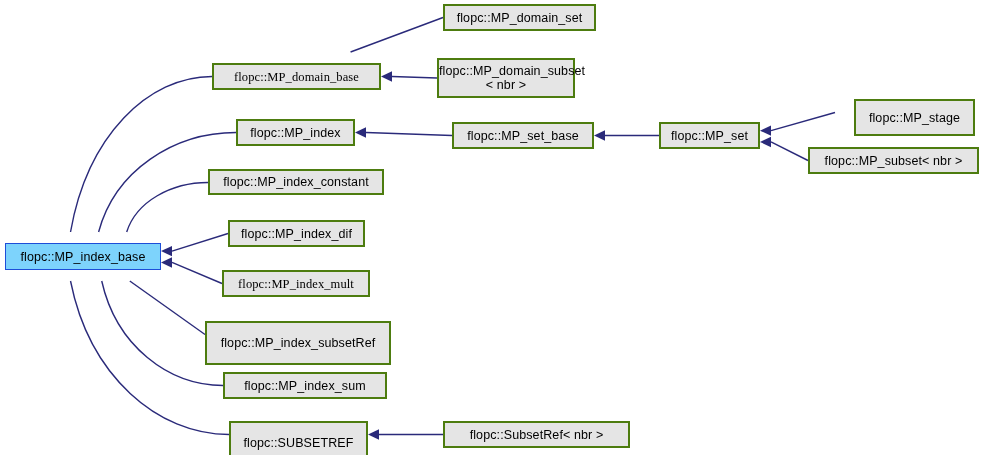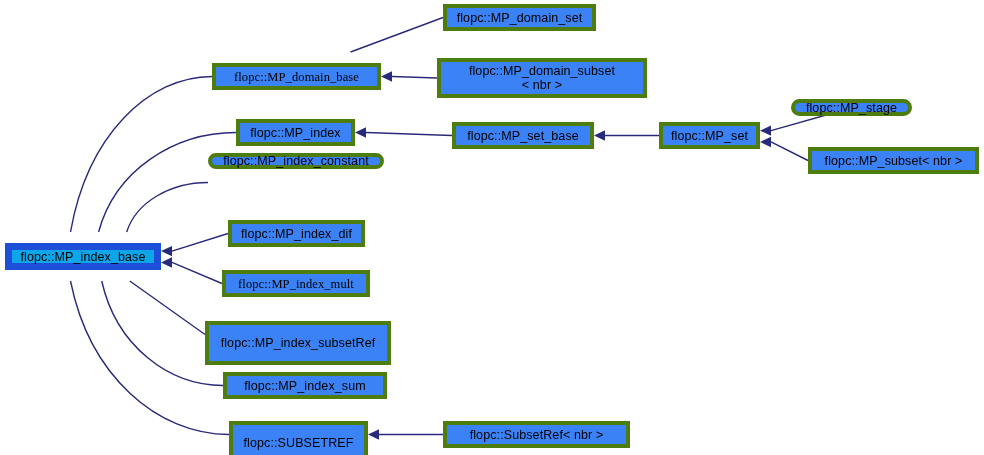--- a/index.html
+++ b/index.html
@@ -19,36 +19,36 @@
     position: absolute;
     left: 0;
     top: 0;
     width: 984px;
     height: 455px;
     pointer-events: none;
   }
   .node {
     position: absolute;
     box-sizing: border-box;
-    border: 4px solid #4d7c0f;
-    background: #3b82f6;
+    border: 2px solid #4d7c0f;
+    background: #e5e5e5;
     color: #000000;
     font-size: 12.5px;
     line-height: 1.12;
     display: flex;
     align-items: center;
     justify-content: center;
     text-align: center;
     white-space: pre;
     letter-spacing: 0.1px;
     z-index: 3;
   }
   .node.root {
-    background: #0ea5e9;
-    border: 7px solid #1d4ed8;
+    background: #7dd3fc;
+    border: 1px solid #1d4ed8;
   }
   .node .label {
     display: block;
     width: 100%;
   }
 </style>
 </head>
 <body>
 
 <div id="diagram">
@@ -80,27 +80,27 @@
       <path d="M 771 130.64 L 835 112.5" fill="none" stroke="#2a2a7a" stroke-width="1.4"></path>
       <polygon points="0,0 -11,-5.2 -11,5.2" fill="#2a2a7a" transform="translate(760,130.64) rotate(180)"></polygon>
       <path d="M 771 141.98 L 808 160.5" fill="none" stroke="#2a2a7a" stroke-width="1.4"></path>
       <polygon points="0,0 -11,-5.2 -11,5.2" fill="#2a2a7a" transform="translate(760,141.98) rotate(180)"></polygon>
       <path d="M 379 434.5 L 443 434.5" fill="none" stroke="#2a2a7a" stroke-width="1.4"></path>
       <polygon points="0,0 -11,-5.2 -11,5.2" fill="#2a2a7a" transform="translate(368,434.5) rotate(180)"></polygon>
     </svg>
 <div class="node root" style="left: 5px; top: 243px; width: 156px; height: 27px;"><span class="label">flopc::MP_index_base</span></div>
     <div class="node" style="left: 212px; top: 63px; width: 169px; height: 27px; font-family: Liberation Serif, serif;"><span class="label">flopc::MP_domain_base</span></div>
     <div class="node" style="left: 443px; top: 4px; width: 153px; height: 27px;"><span class="label">flopc::MP_domain_set</span></div>
-    <div class="node" style="left: 437px; top: 58px; width: 210px; height: 40px;"><span class="label">flopc::MP_domain_subset
+    <div class="node" style="left: 437px; top: 58px; width: 138px; height: 40px;"><span class="label">flopc::MP_domain_subset
 &lt; nbr &gt;</span></div>
     <div class="node" style="left: 236px; top: 119px; width: 119px; height: 27px;"><span class="label">flopc::MP_index</span></div>
     <div class="node" style="left: 452px; top: 122px; width: 142px; height: 27px;"><span class="label">flopc::MP_set_base</span></div>
     <div class="node" style="left: 659px; top: 122px; width: 101px; height: 27px;"><span class="label">flopc::MP_set</span></div>
-    <div class="node" style="left: 791px; top: 99px; width: 121px; height: 17px; border-radius: 11px;"><span class="label">flopc::MP_stage</span></div>
+    <div class="node" style="left: 854px; top: 99px; width: 121px; height: 37px;"><span class="label">flopc::MP_stage</span></div>
     <div class="node" style="left: 808px; top: 147px; width: 171px; height: 27px;"><span class="label">flopc::MP_subset&lt; nbr &gt;</span></div>
-    <div class="node" style="left: 208px; top: 153px; width: 176px; height: 16px; border-radius: 9px;"><span class="label">flopc::MP_index_constant</span></div>
+    <div class="node" style="left: 208px; top: 169px; width: 176px; height: 26px;"><span class="label">flopc::MP_index_constant</span></div>
     <div class="node" style="left: 228px; top: 220px; width: 137px; height: 27px;"><span class="label">flopc::MP_index_dif</span></div>
     <div class="node" style="left: 222px; top: 270px; width: 148px; height: 27px; font-family: Liberation Serif, serif;"><span class="label">flopc::MP_index_mult</span></div>
     <div class="node" style="left: 205px; top: 321px; width: 186px; height: 44px;"><span class="label">flopc::MP_index_subsetRef</span></div>
     <div class="node" style="left: 223px; top: 372px; width: 164px; height: 27px;"><span class="label">flopc::MP_index_sum</span></div>
     <div class="node" style="left: 229px; top: 421px; width: 139px; height: 44px;"><span class="label">flopc::SUBSETREF</span></div>
     <div class="node" style="left: 443px; top: 421px; width: 187px; height: 27px;"><span class="label">flopc::SubsetRef&lt; nbr &gt;</span></div>
   </div>
 
 </body></html>

